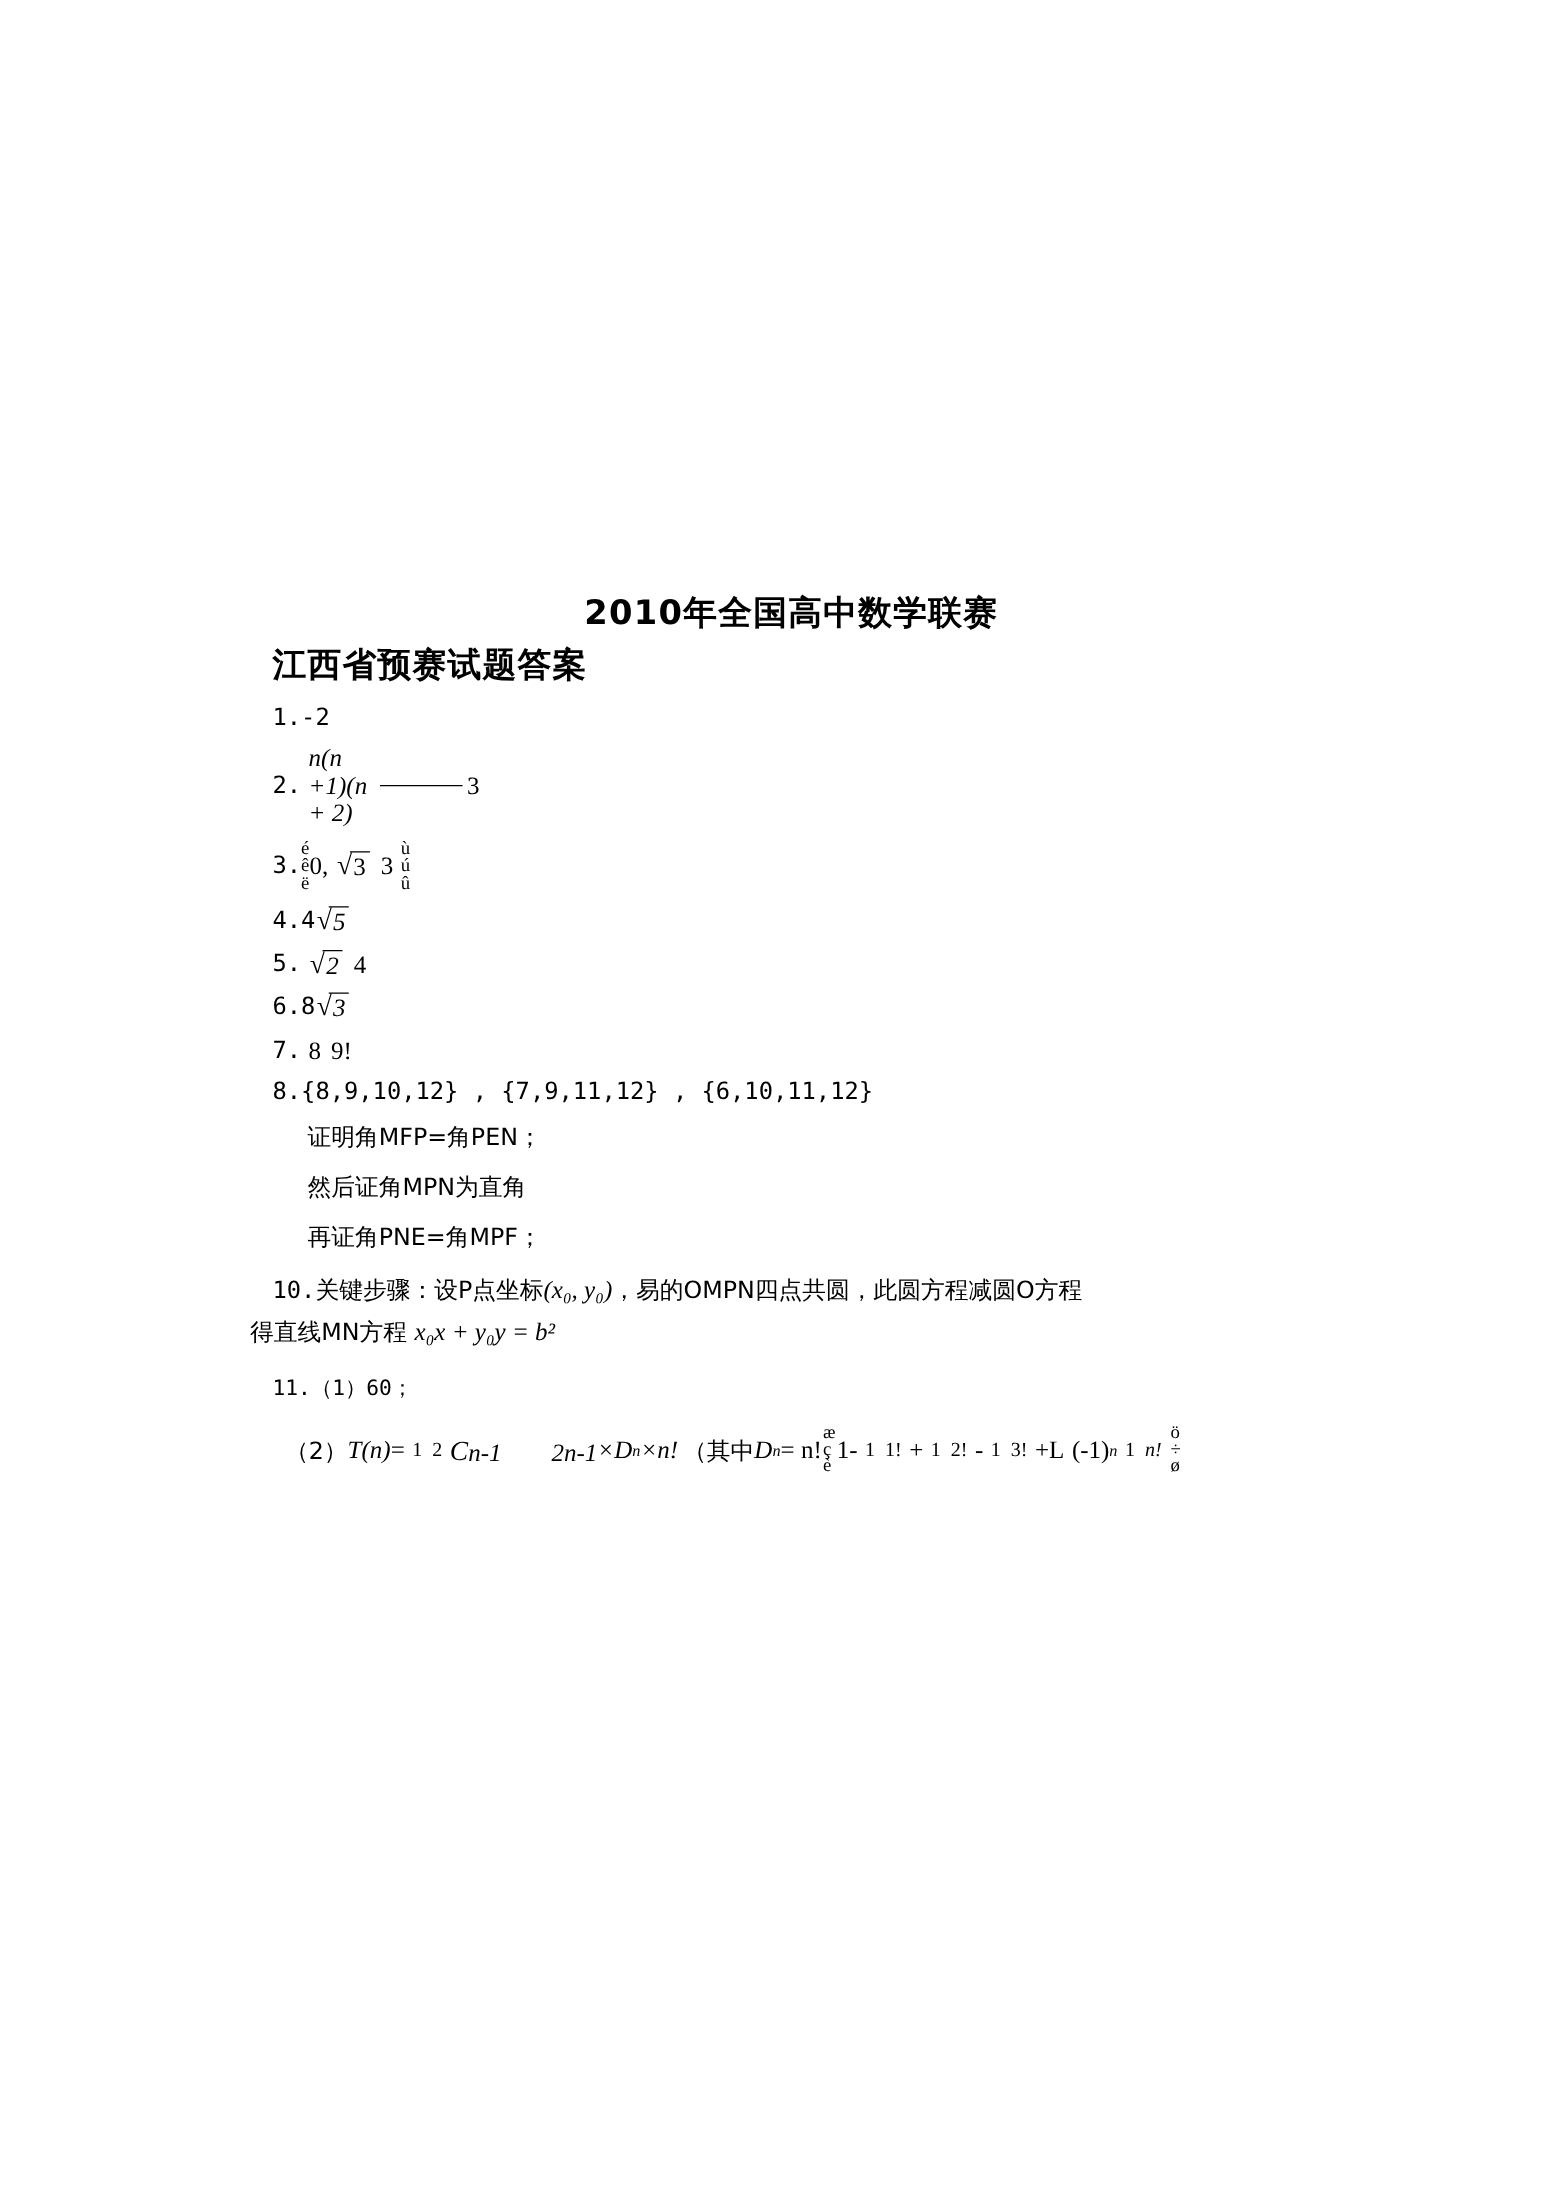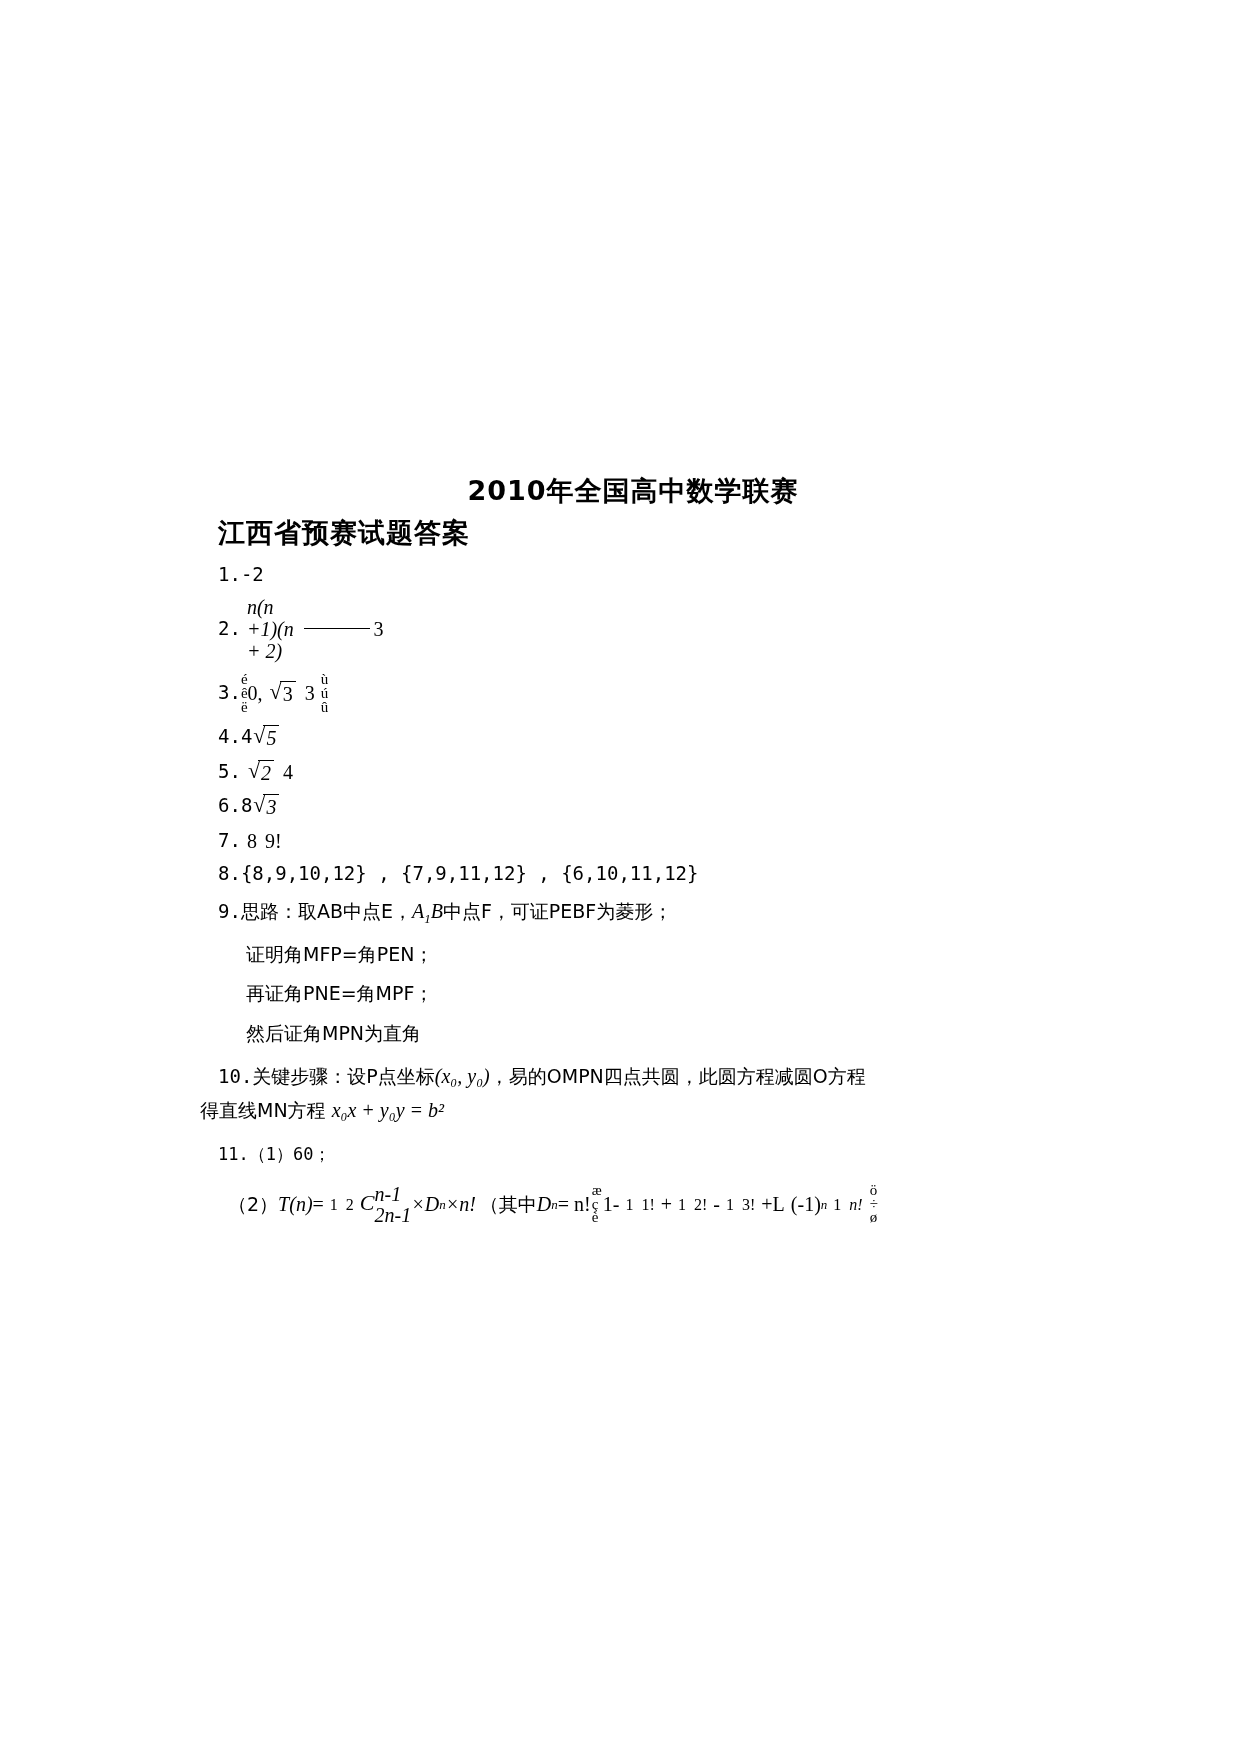--- a/index.html
+++ b/index.html
@@ -260,26 +260,23 @@
         <span class="bar"></span>
         <span class="bot mn">9!</span>
       </span>
     </div>
 
     <div class="ans">
       <span class="num">8.</span>
       <span class="num">{8,9,10,12} , {7,9,11,12} , {6,10,11,12}</span>
     </div>
 
-    <div class="line-cn">
-      <span class="num">9.</span><span>思路：取AB中点E，</span><span class="mi">A</span><span class="sub">1</span><span class="mi">B</span><span>中点F，可证PEBF为菱形；</span>
-    </div>
     <div class="line-cn indent1">证明角MFP=角PEN；</div>
+    <div class="line-cn indent1">然后证角MPN为直角</div>
     <div class="line-cn indent1">再证角PNE=角MPF；</div>
-    <div class="line-cn indent1">然后证角MPN为直角</div>
 
     <div class="wide-line">
       <span class="num">10.</span><span>关键步骤：设P点坐标</span><span class="mi">(x₀, y₀)</span><span>，易的OMPN四点共圆，此圆方程减圆O方程</span>
     </div>
     <div class="wide-line hang" style="margin-top:4px;">
       <span>得直线MN方程 </span><span class="mi">x₀x + y₀y = b²</span>
     </div>
 
     <div class="q11">
       <span>11.</span><span>（1）60；</span>
@@ -289,21 +286,21 @@
       <span class="cn">（2）</span>
       <span class="mi">T</span>
         <span class="mi">(n)</span>
       <span class="mn">=</span>
       <span class="frac">
         <span class="top mn" style="font-size:16px;">1</span>
         <span class="bar"></span>
         <span class="bot mn" style="font-size:16px;">2</span>
       </span>
       <span style="position:relative; display:inline-block;">
-        <span class="mi" style="font-size:22px;">C</span><span style="display:inline-flex; flex-direction:column; font-size:12px; line-height:1.05; vertical-align:middle;">
+        <span class="mi" style="font-size:22px;">C</span><span style="display:inline-flex; font-size:12px; line-height:1.05; vertical-align:middle;gap:40px;">
           <span class="mi">n-1</span>
           <span class="mi">2n-1</span>
         </span>
       </span>
       <span class="mi">×D</span>
         <span class="sub">n</span>
         <span class="mi">×n!</span>
       <span class="cn" style="margin-left:4px;">（其中 </span>
       <span class="mi">D</span>
         <span class="sub">n</span>

